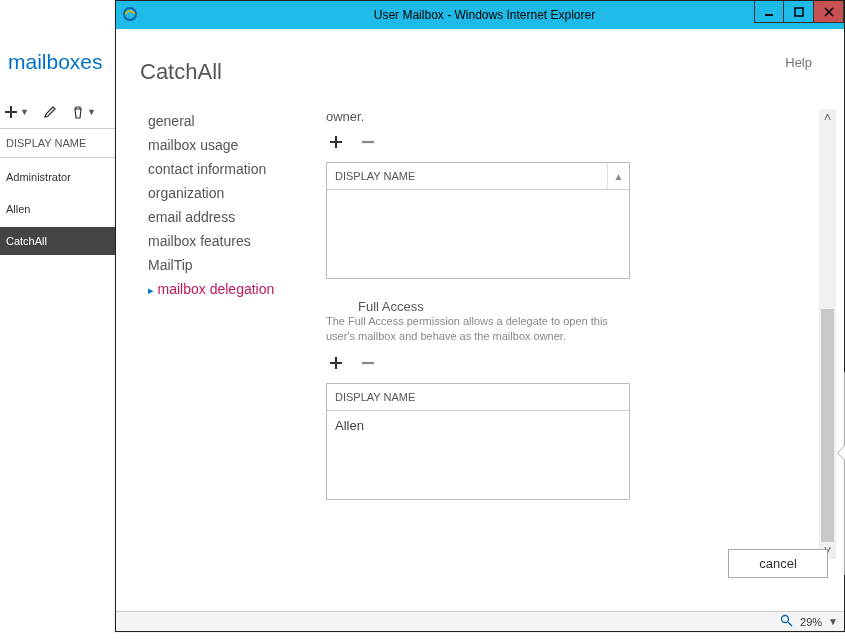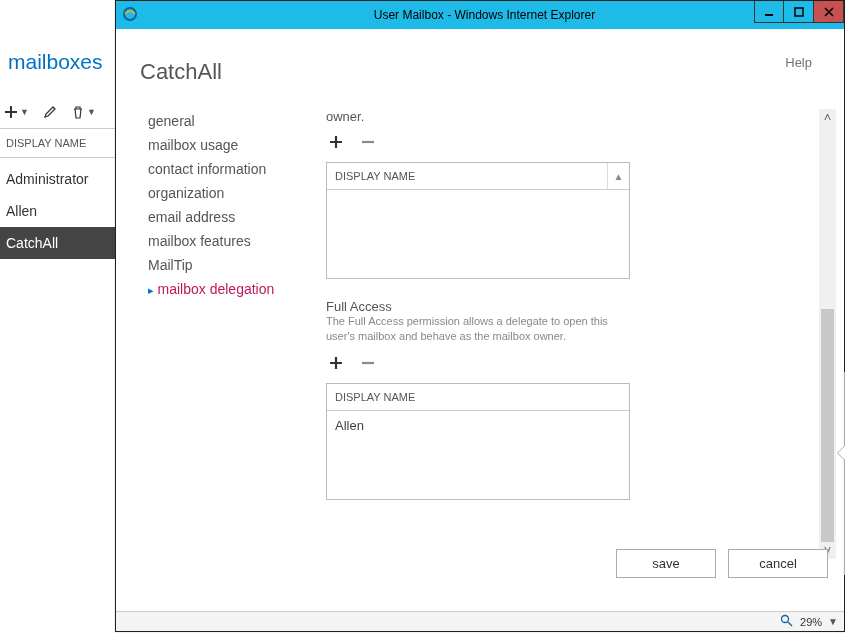--- a/index.html
+++ b/index.html
@@ -5,21 +5,21 @@
   * { box-sizing: border-box; }
   html, body { margin: 0; padding: 0; font-family: "Segoe UI", Arial, sans-serif; font-size: 13px; color: #333; background: #fff; }
   .stage { position: relative; width: 845px; height: 642px; overflow: hidden; background: #fff; }
 
   
   .bg { position: absolute; left: 0; top: 0; width: 100%; height: 100%; }
   .bg-title { position: absolute; left: 8px; top: 50px; font-size: 21px; color: #0072c6; font-weight: 400; }
   .bg-toolbar { position: absolute; left: 4px; top: 105px; display: flex; align-items: center; gap: 14px; color: #333; }
   .bg-toolbar svg { display: block; }
   .bg-header { position: absolute; left: 0; top: 128px; width: 115px; border-top: 1px solid #ccc; border-bottom: 1px solid #ccc; padding: 8px 6px; font-size: 11px; color: #555; }
-  .bg-row { position: absolute; left: 0; width: 115px; padding: 8px 6px; font-size: 14px; color: #333; }
+  .bg-row { position: absolute; left: 0; width: 115px; padding: 8px 6px; font-size: 11px; color: #333; }
   .bg-row.sel { background: #444; color: #fff; }
 
   
   .dlg { position: absolute; left: 115px; top: 0; width: 730px; height: 632px; border: 1px solid #202020; background: #fff; box-shadow: 0 0 0 1px rgba(0,0,0,0.05); }
   .titlebar { height: 28px; background: #1fbbe8; display: flex; align-items: center; position: relative; }
   .titlebar .ie-icon { margin-left: 6px; }
   .titlebar .title { position: absolute; left: 9px; right: 0; text-align: center; font-size: 12px; color: #000; pointer-events: none; }
   .winbtns { position: absolute; right: 0; top: 0; display: flex; height: 23px; }
   .winbtn { width: 30px; height: 22px; border: 1px solid #333; border-top: none; display: flex; align-items: center; justify-content: center; background: #1fbbe8; }
   .winbtn.min { }
@@ -45,21 +45,21 @@
   .pane-label { font-size: 13px; color: #555; }
   .addremove { display:flex; gap: 12px; margin: 8px 0 10px 0; align-items:center;}
   .addremove .btn { width:20px; height:20px; display:flex; align-items:center; justify-content:center; cursor:pointer; color:#333; }
   .listbox { border: 1px solid #bbb; width: 304px; }
   .listbox .hdr { display:flex; border-bottom:1px solid #ccc; }
   .listbox .hdr .col { flex:1; font-size:11px; color:#555; padding:7px 8px; }
   .listbox .hdr .sort { width:22px; display:flex; align-items:center; justify-content:center; border-left:1px solid #ddd; color:#888; font-size:10px;}
   .listbox .rows { height: 88px; }
   .listbox .row { padding:7px 8px; font-size:13px; color:#444; }
 
-  .section-title { font-size: 13px; color:#555; margin-top: 20px; }
+  .section-title { font-size: 13px; color:#555; margin-top: 20px; margin-left: 32px; }
   .section-desc { font-size:11px; color:#888; line-height:1.4; max-width: 304px; }
 
   .tooltip { position:absolute; left: 518px; top: 263px; width: 178px; border:1px solid #aaa; background:#fff; padding:10px 12px; font-size:12.5px; color:#555; line-height:1.45; box-shadow: 0 0 3px rgba(0,0,0,0.1);}
   .tooltip::before { content:""; position:absolute; left:-8px; top:72px; width:0;height:0; border-top:8px solid transparent; border-bottom:8px solid transparent; border-right:8px solid #aaa;}
   .tooltip::after { content:""; position:absolute; left:-7px; top:72px; width:0;height:0; border-top:8px solid transparent; border-bottom:8px solid transparent; border-right:8px solid #fff;}
 
   .vscroll { position:absolute; right: 0; top: 0; bottom: 0; width: 17px; background:#f0f0f0; }
   .vscroll .arrow { position:absolute; left:0; width:17px; height:17px; display:flex; align-items:center; justify-content:center; color:#666; background:#f0f0f0;}
   .vscroll .arrow.up { top:0; }
   .vscroll .arrow.down { bottom:0; }
@@ -198,21 +198,20 @@
 
           <div class="vscroll">
             <div class="arrow up">˄</div>
             <div class="thumb" style="top:200px; height:240px"></div>
             <div class="arrow down">˅</div>
           </div>
         </div>
       </div>
 
       <div class="footer">
-        <div class="btn">save</div>
         <div class="btn">cancel</div>
       </div>
     </div>
 
     <div class="statusbar">
       <span><svg width="14" height="14">
               <circle cx="5" cy="5" r="3.5" fill="none" stroke="#0b62a7" stroke-width="1.3"></circle>
               <path d="M8 8l4 4" stroke="#0b62a7" stroke-width="1.3"></path>
             </svg></span>
       <span>29%</span>

